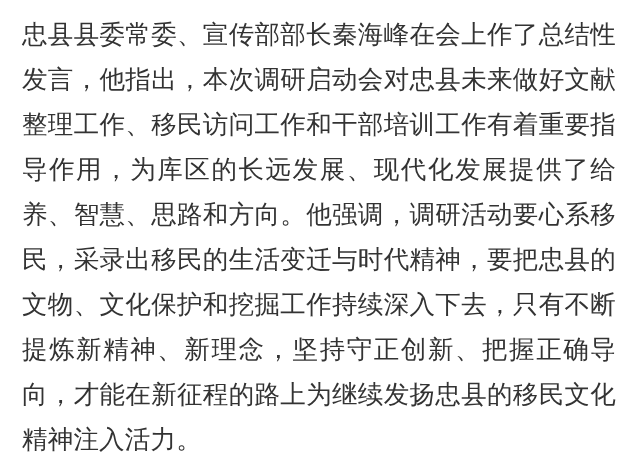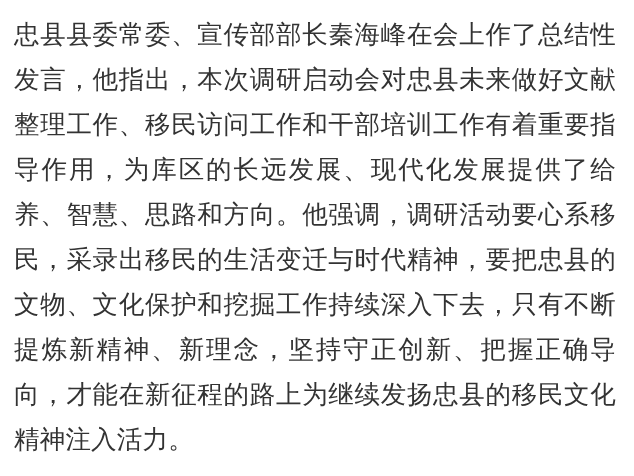--- a/index.html
+++ b/index.html
@@ -10,21 +10,21 @@
     width: 634px;
     height: 476px;
     background: #ffffff;
     font-family: "Liberation Sans", sans-serif;
     overflow: hidden;
   }
   .article {
     box-sizing: border-box;
     width: 634px;
     height: 476px;
-    padding: 12px 18px 0 14px;
+    padding: 12px 18px 0 22px;
     background: #ffffff;
   }
   .article-paragraph {
     margin: 0;
     color: #333333;
     font-size: 25.5px;
     line-height: 45px;
     letter-spacing: 0.2px;
     text-align: justify;
     text-justify: inter-ideograph;

